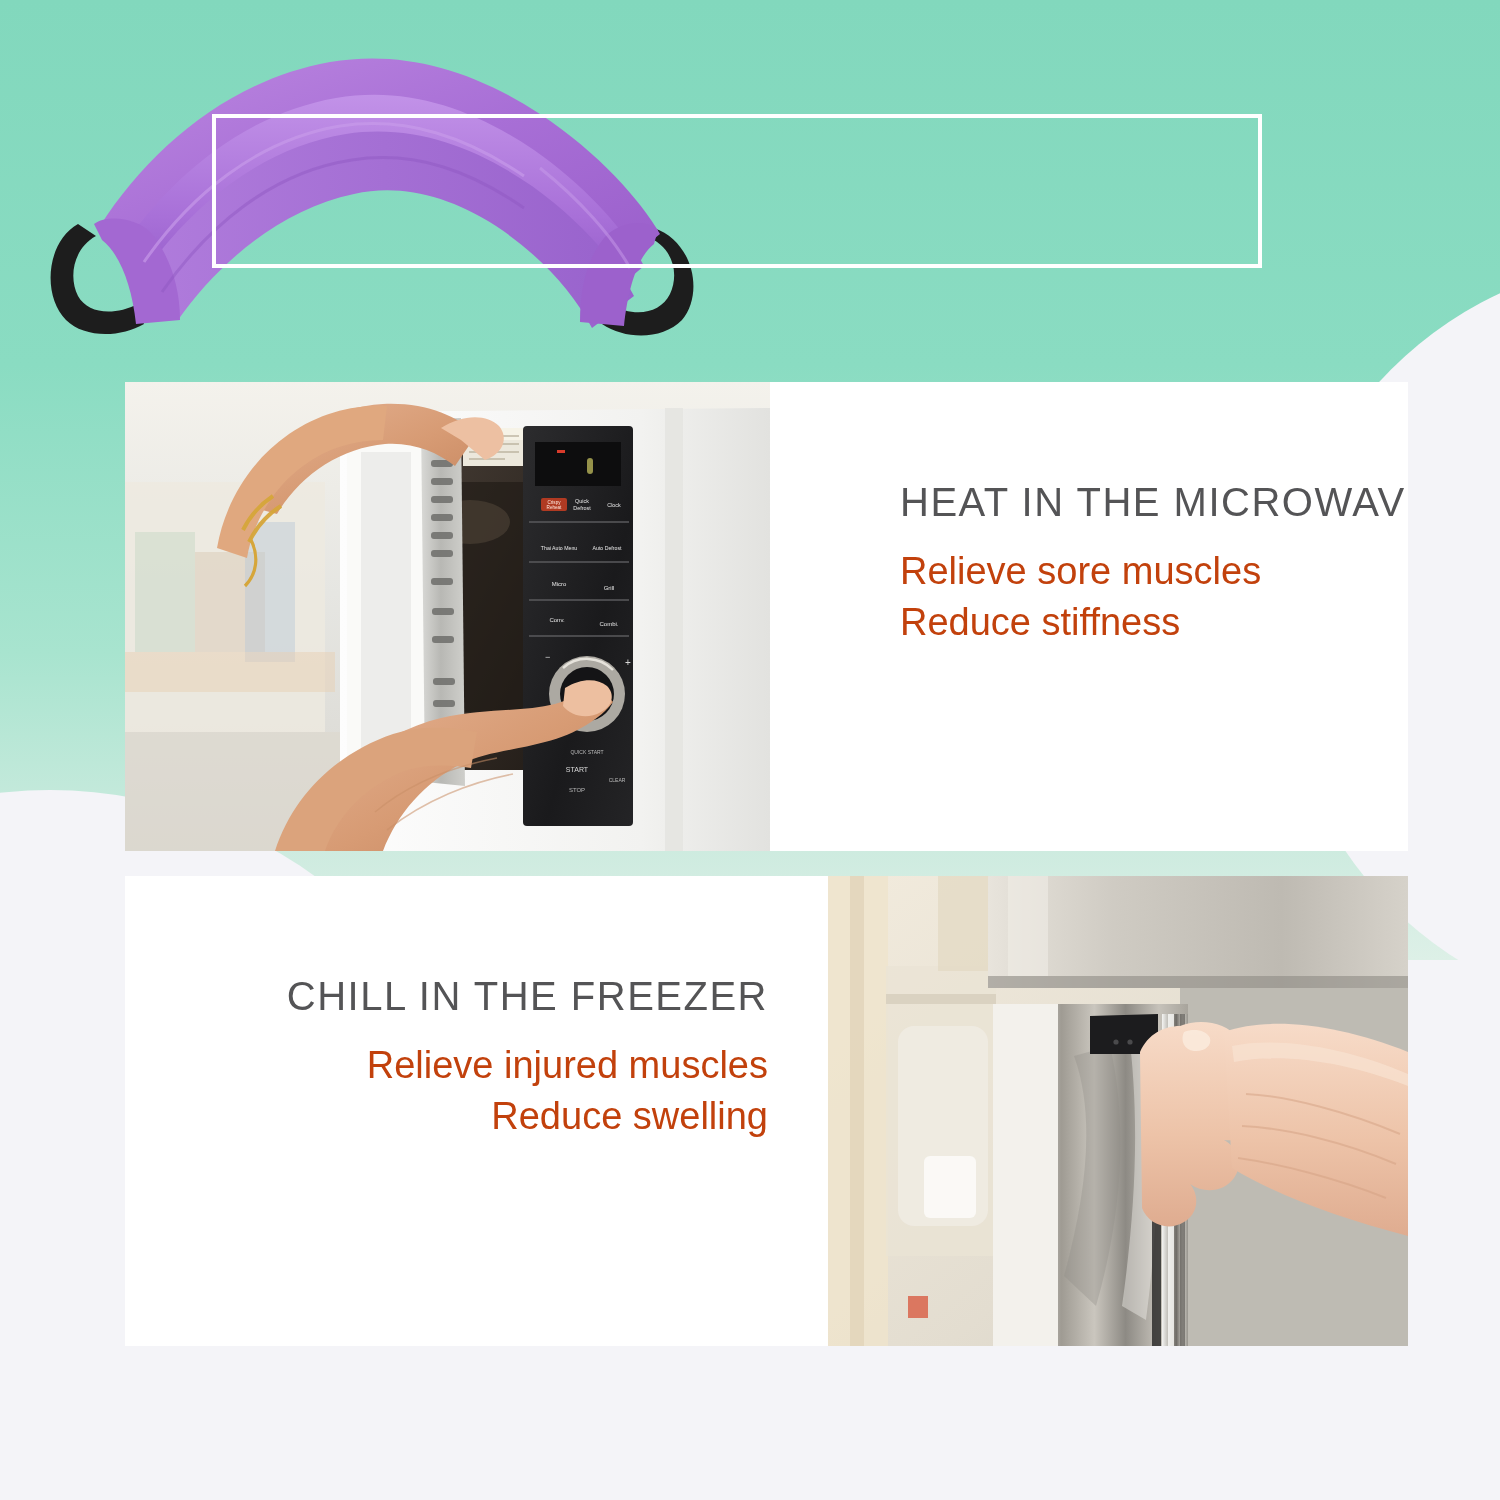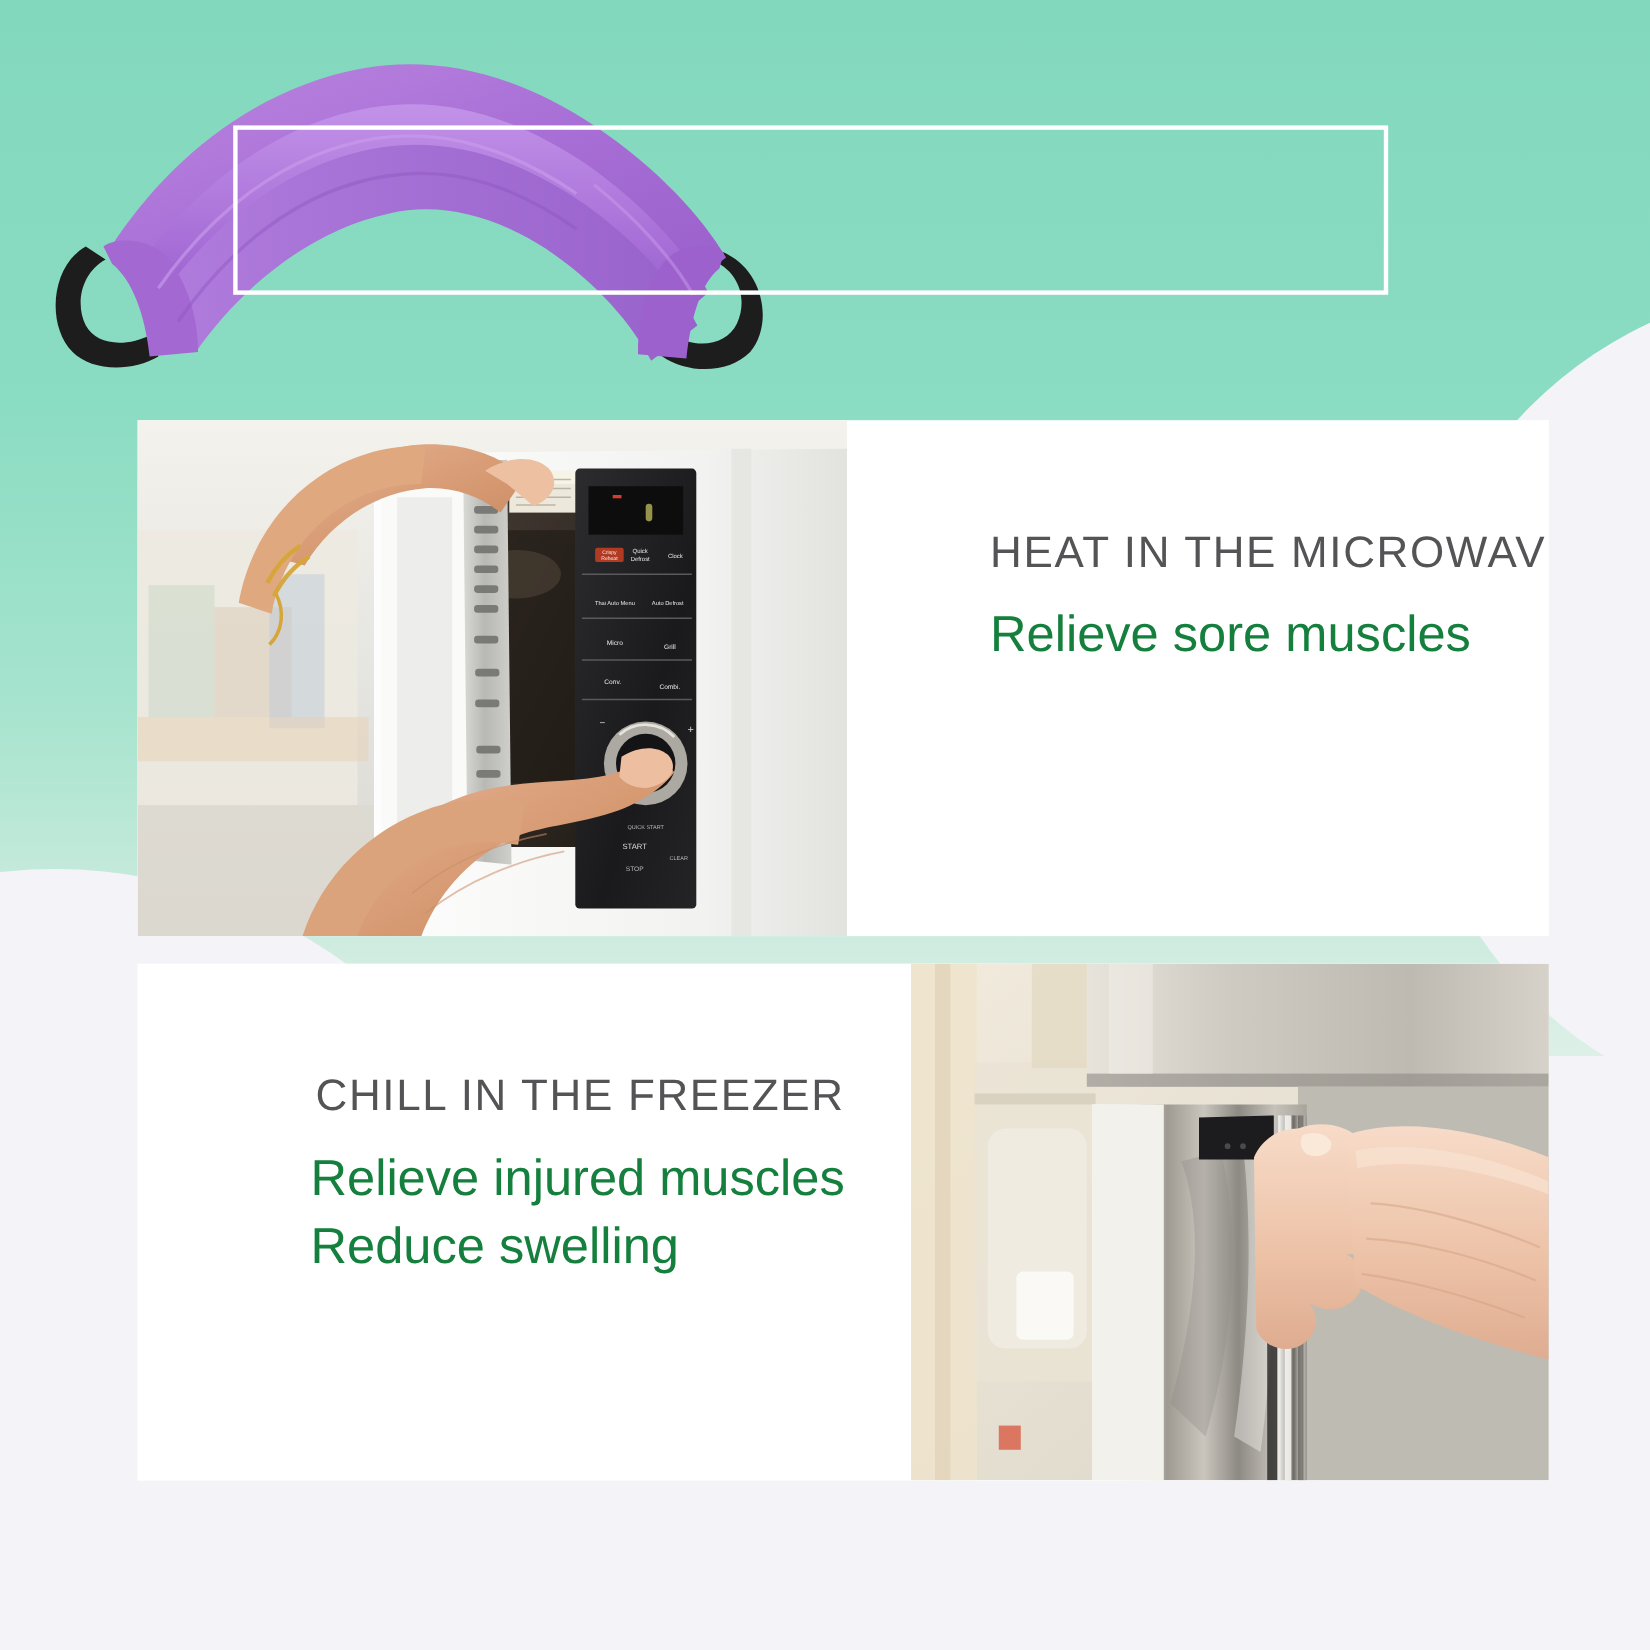--- a/index.html
+++ b/index.html
@@ -58,24 +58,24 @@
   .card-text{position:absolute;top:0;height:100%;display:flex;flex-direction:column;justify-content:flex-start;box-sizing:border-box;}
   #text-microwave{left:645px;width:638px;padding:100px 0 0 130px;align-items:flex-start;text-align:left;}
   #text-freezer{left:0;width:703px;padding:100px 60px 0 0;align-items:flex-end;text-align:right;}
 
   .card-heading{
     color:#545456;font-size:40px;font-weight:400;letter-spacing:1.5px;
     line-height:1;margin:0 0 24px 0;white-space:nowrap;
   }
   .benefit-list{list-style:none;margin:0;padding:0;}
   .benefit-list li{
-    color:#15803d;font-size:46px;font-weight:300;line-height:1.34;
+    color:#c2410c;font-size:38px;font-weight:300;line-height:1.34;
     white-space:nowrap;
   }
-  #text-freezer .benefit-list li{text-align:left;margin-left:20px;}
+  #text-freezer .benefit-list li{text-align:right;margin-left:20px;}
 </style>
 </head>
 <body>
 
 <div id="stage">
 
   <div class="mint-bg"></div>
   <div class="blob-tr"></div>
   <div class="blob-bl"></div>
   <div class="lav-bottom"></div>
@@ -268,20 +268,21 @@
           <path d="M124 160 C 132 144, 143 132, 156 124"></path>
         </g>
         <path d="M126 158 C 134 174, 132 192, 120 204" fill="none" stroke="#D6A63A" stroke-width="3.2"></path>
       </svg>
     </div>
 
     <div class="card-text" id="text-microwave">
       <div class="card-heading">HEAT IN THE MICROWAVE</div>
       <ul class="benefit-list">
         <li>Relieve sore muscles</li>
+        <li>Reduce stiffness</li>
       </ul>
     </div>
   </div>
 
   <div class="card" id="card-freezer">
 
     <div class="card-text" id="text-freezer">
       <div class="card-heading">CHILL IN THE FREEZER</div>
       <ul class="benefit-list">
         <li>Relieve injured muscles</li>

